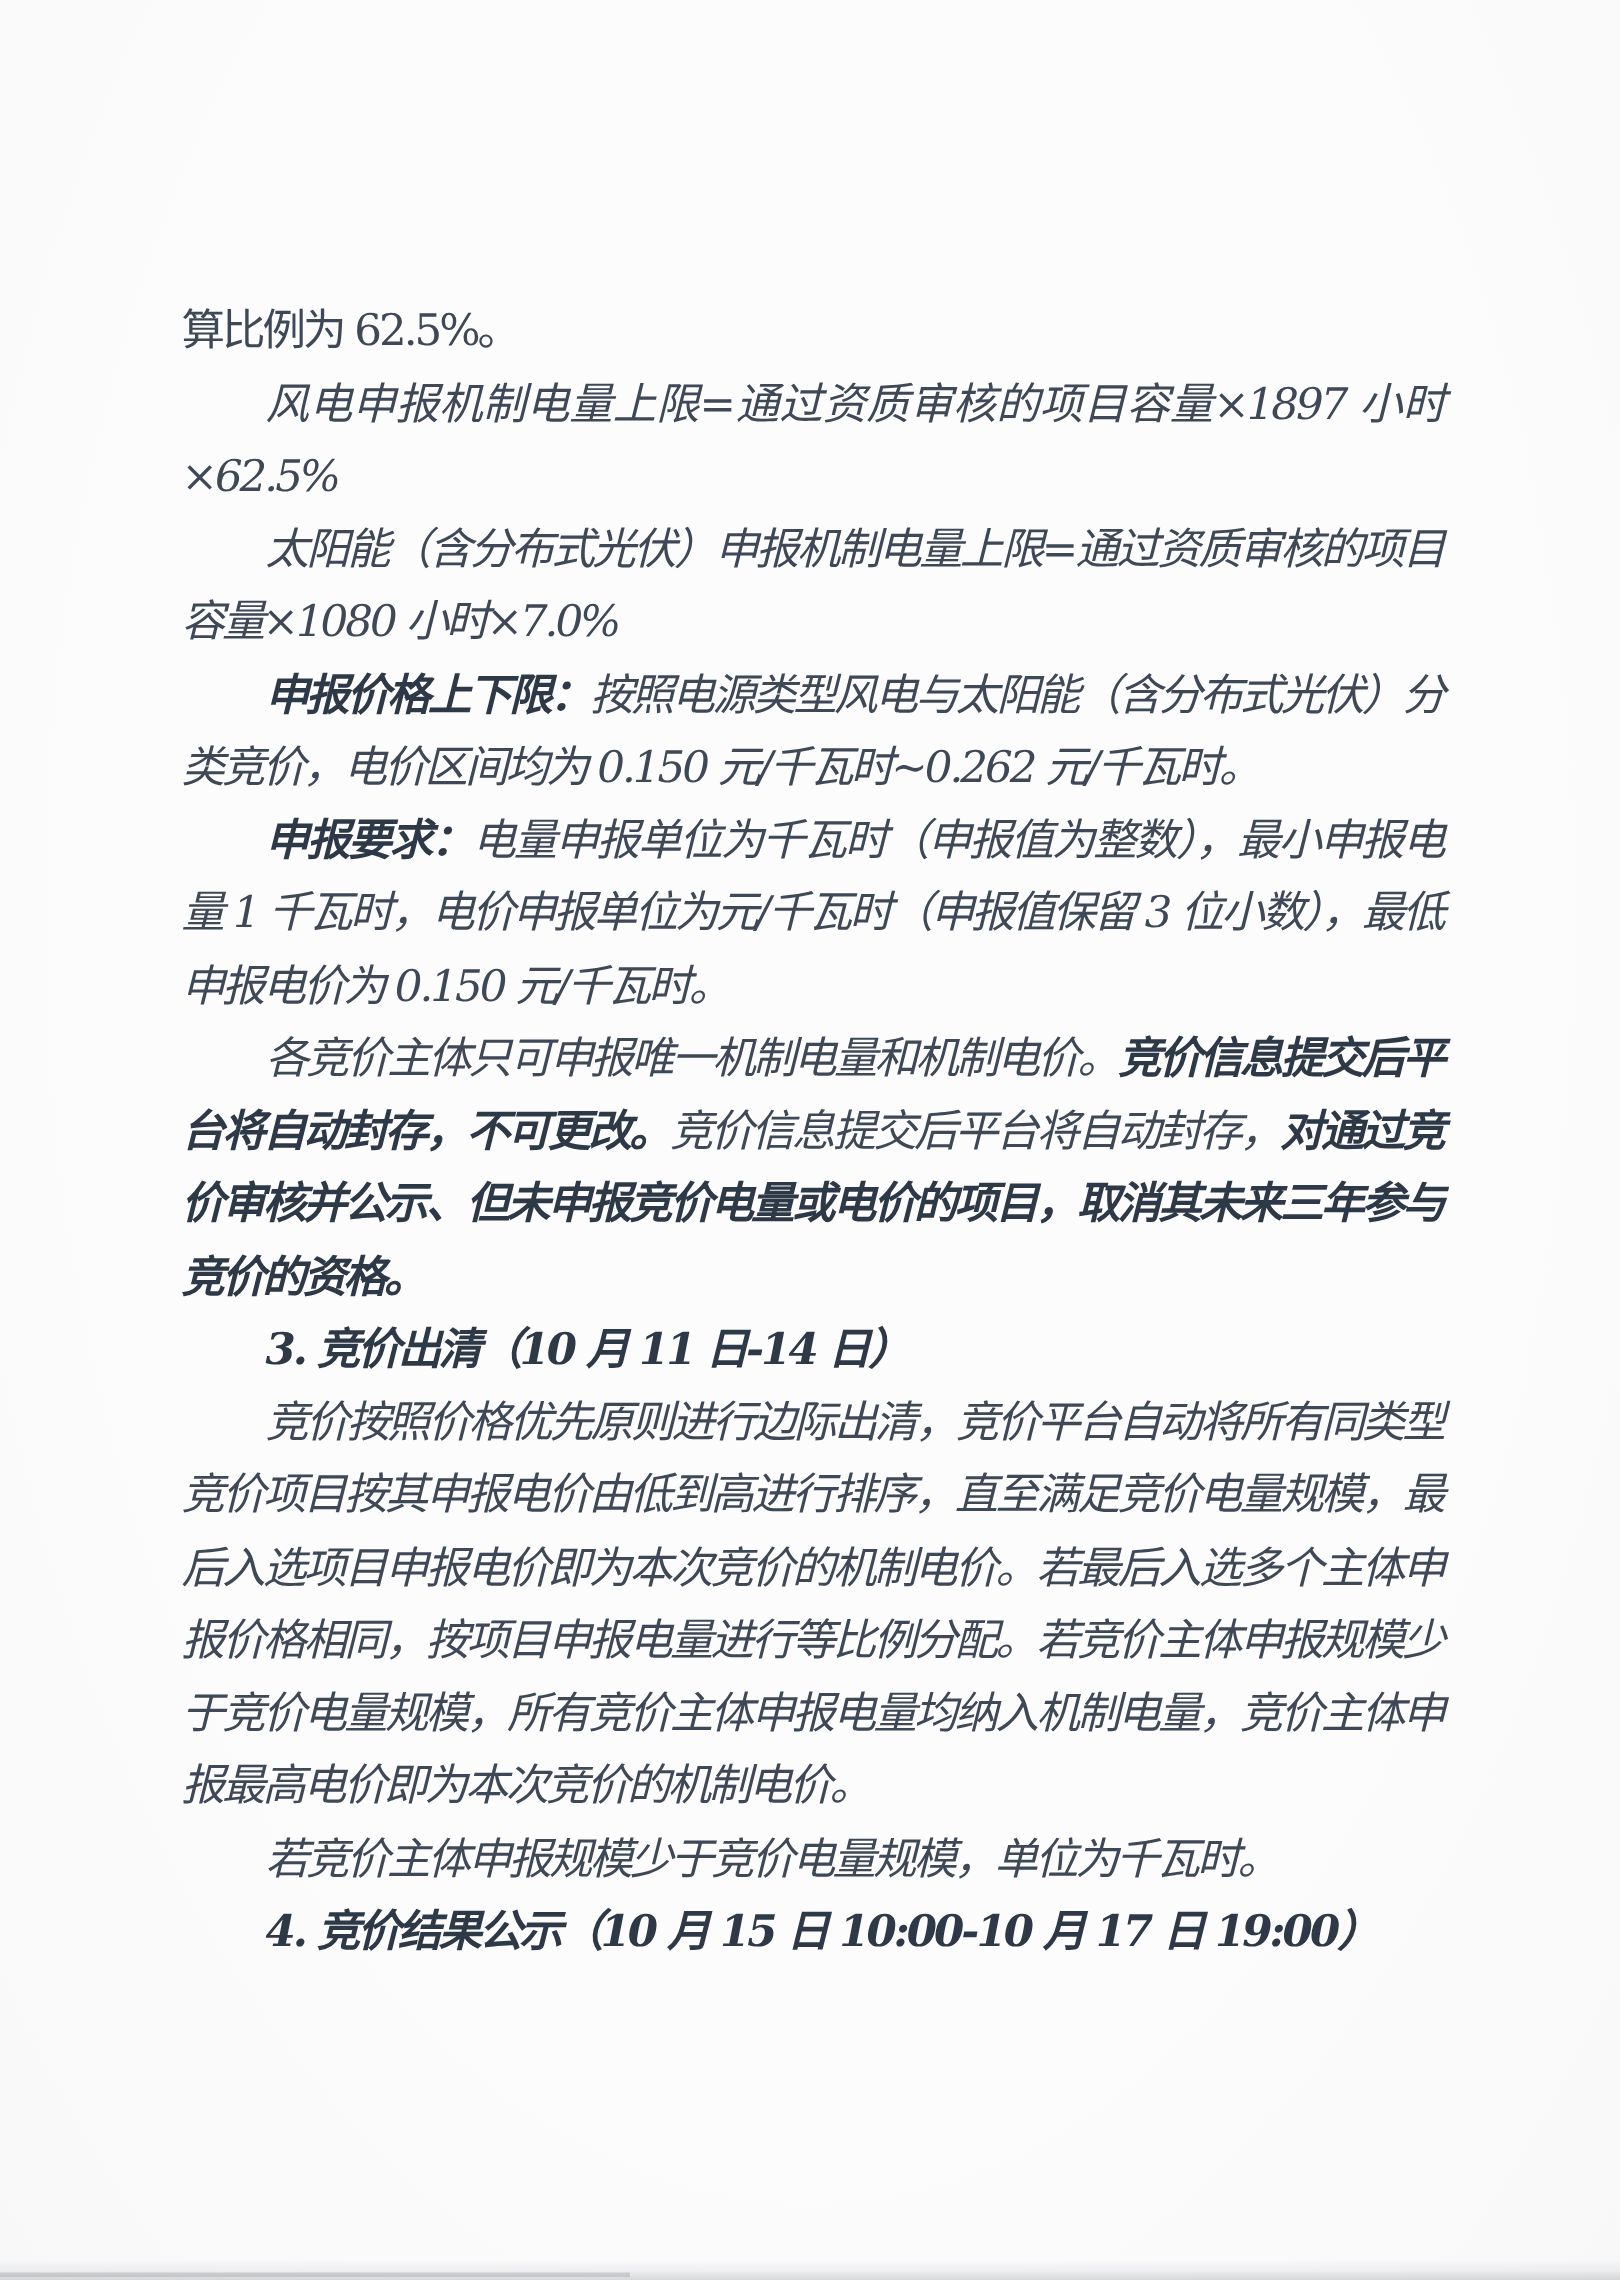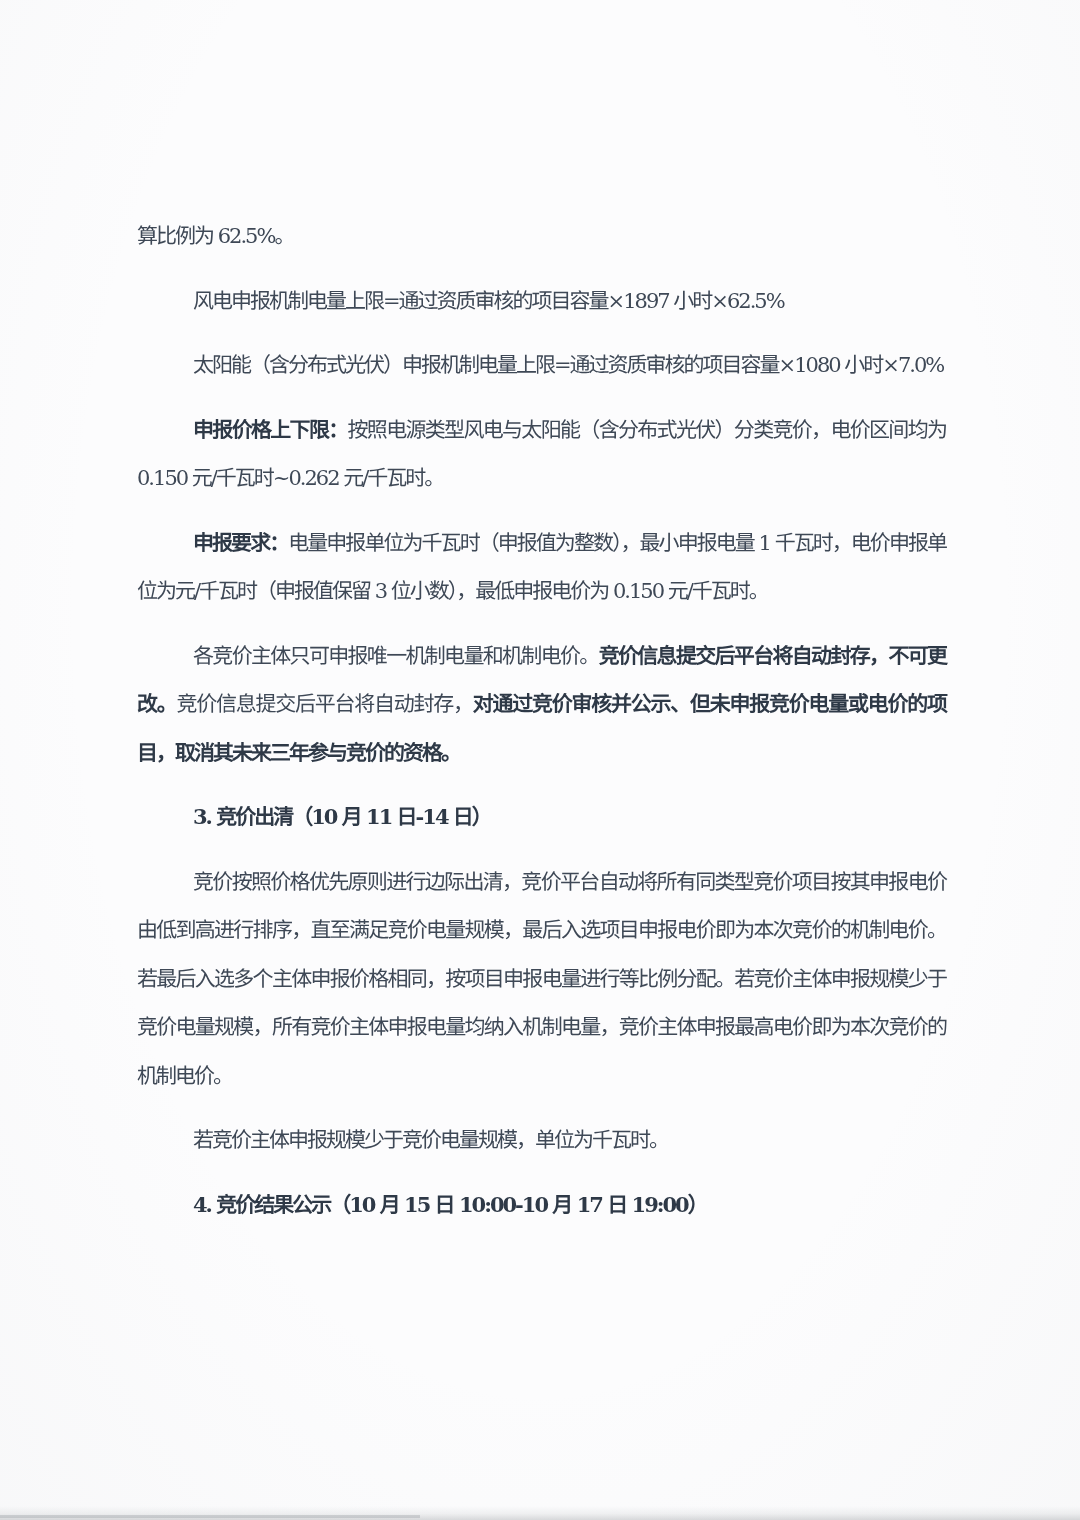--- a/index.html
+++ b/index.html
@@ -24,31 +24,31 @@
       var(--page-bg);
     overflow: hidden;
   }
   .content {
     position: absolute;
     left: 121px;
     top: 196px;
     width: 841px;
   }
   .content p {
-    margin: 16px;
+    margin: 0;
     padding: 0;
-    font-size: 21px;
+    font-size: 29px;
     line-height: 48.5px;
     letter-spacing: -2px;
     color: var(--text-color);
     text-align: justify;
     text-justify: inter-character;
     font-weight: 400;
   }
-  .content p.indent { text-indent: 56px; }
+  .content p.indent { text-indent: 56px; font-style: italic; }
   .content .run.bold {
     font-weight: 700;
     color: var(--bold-color);
   }
   .scan-bottom-edge {
     position: absolute;
     left: 0;
     right: 0;
     bottom: 0;
     height: 14px;

